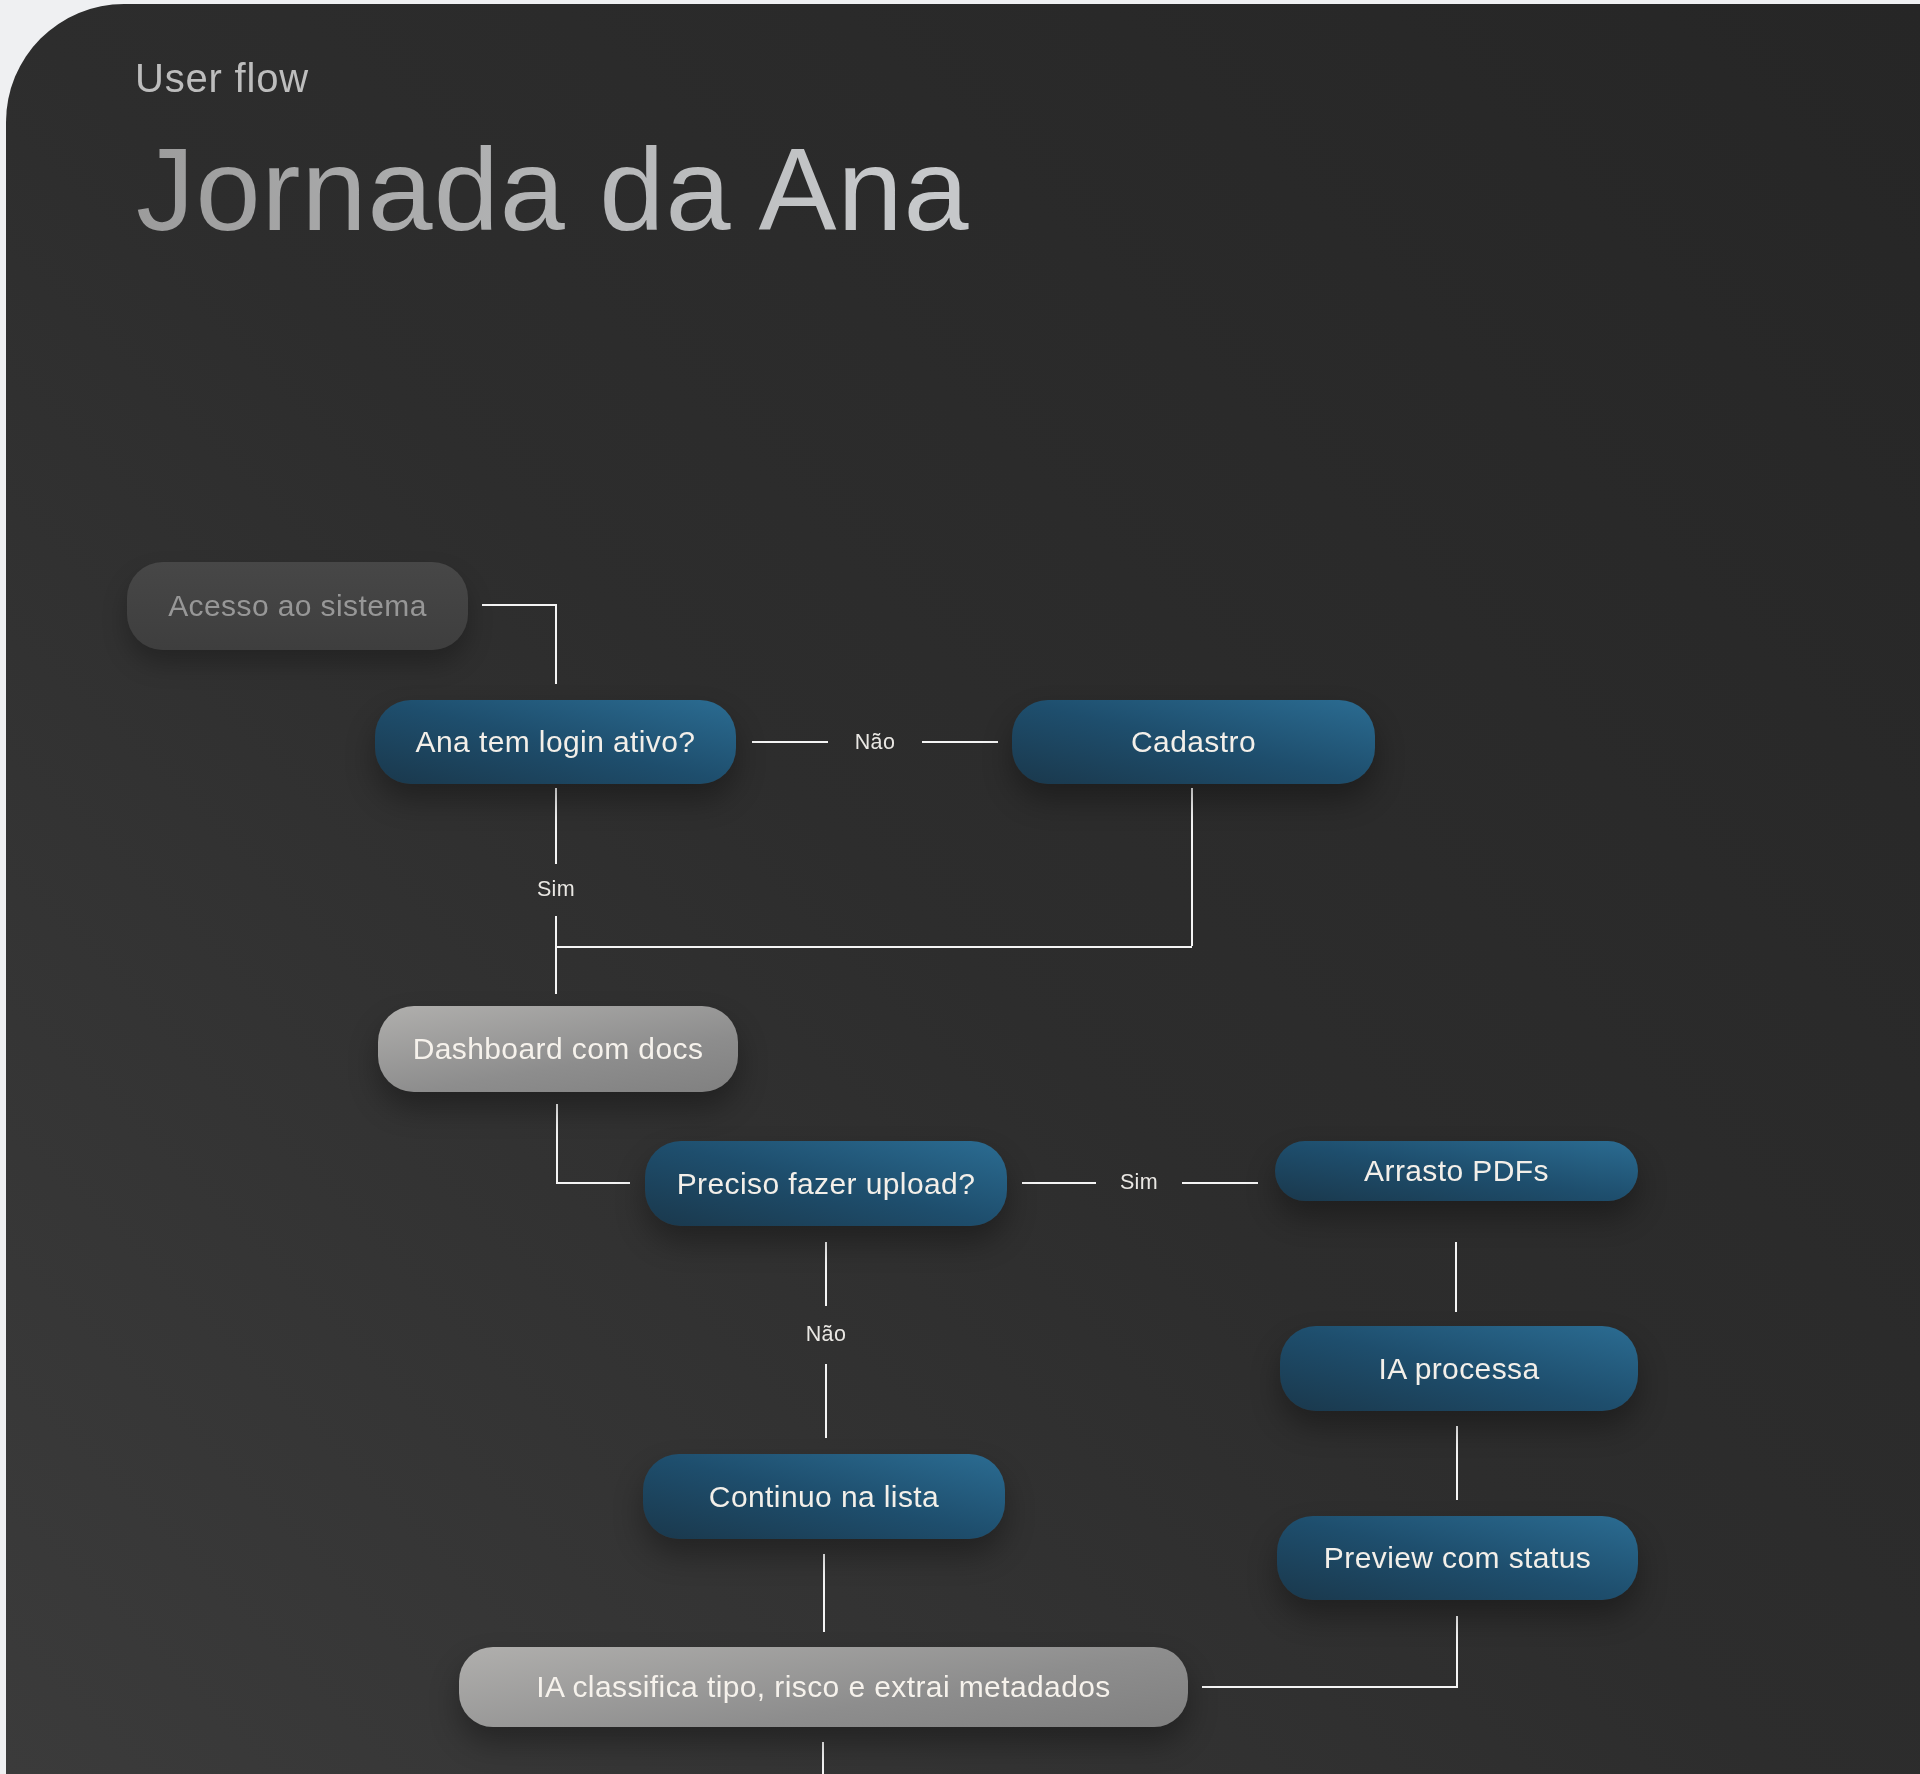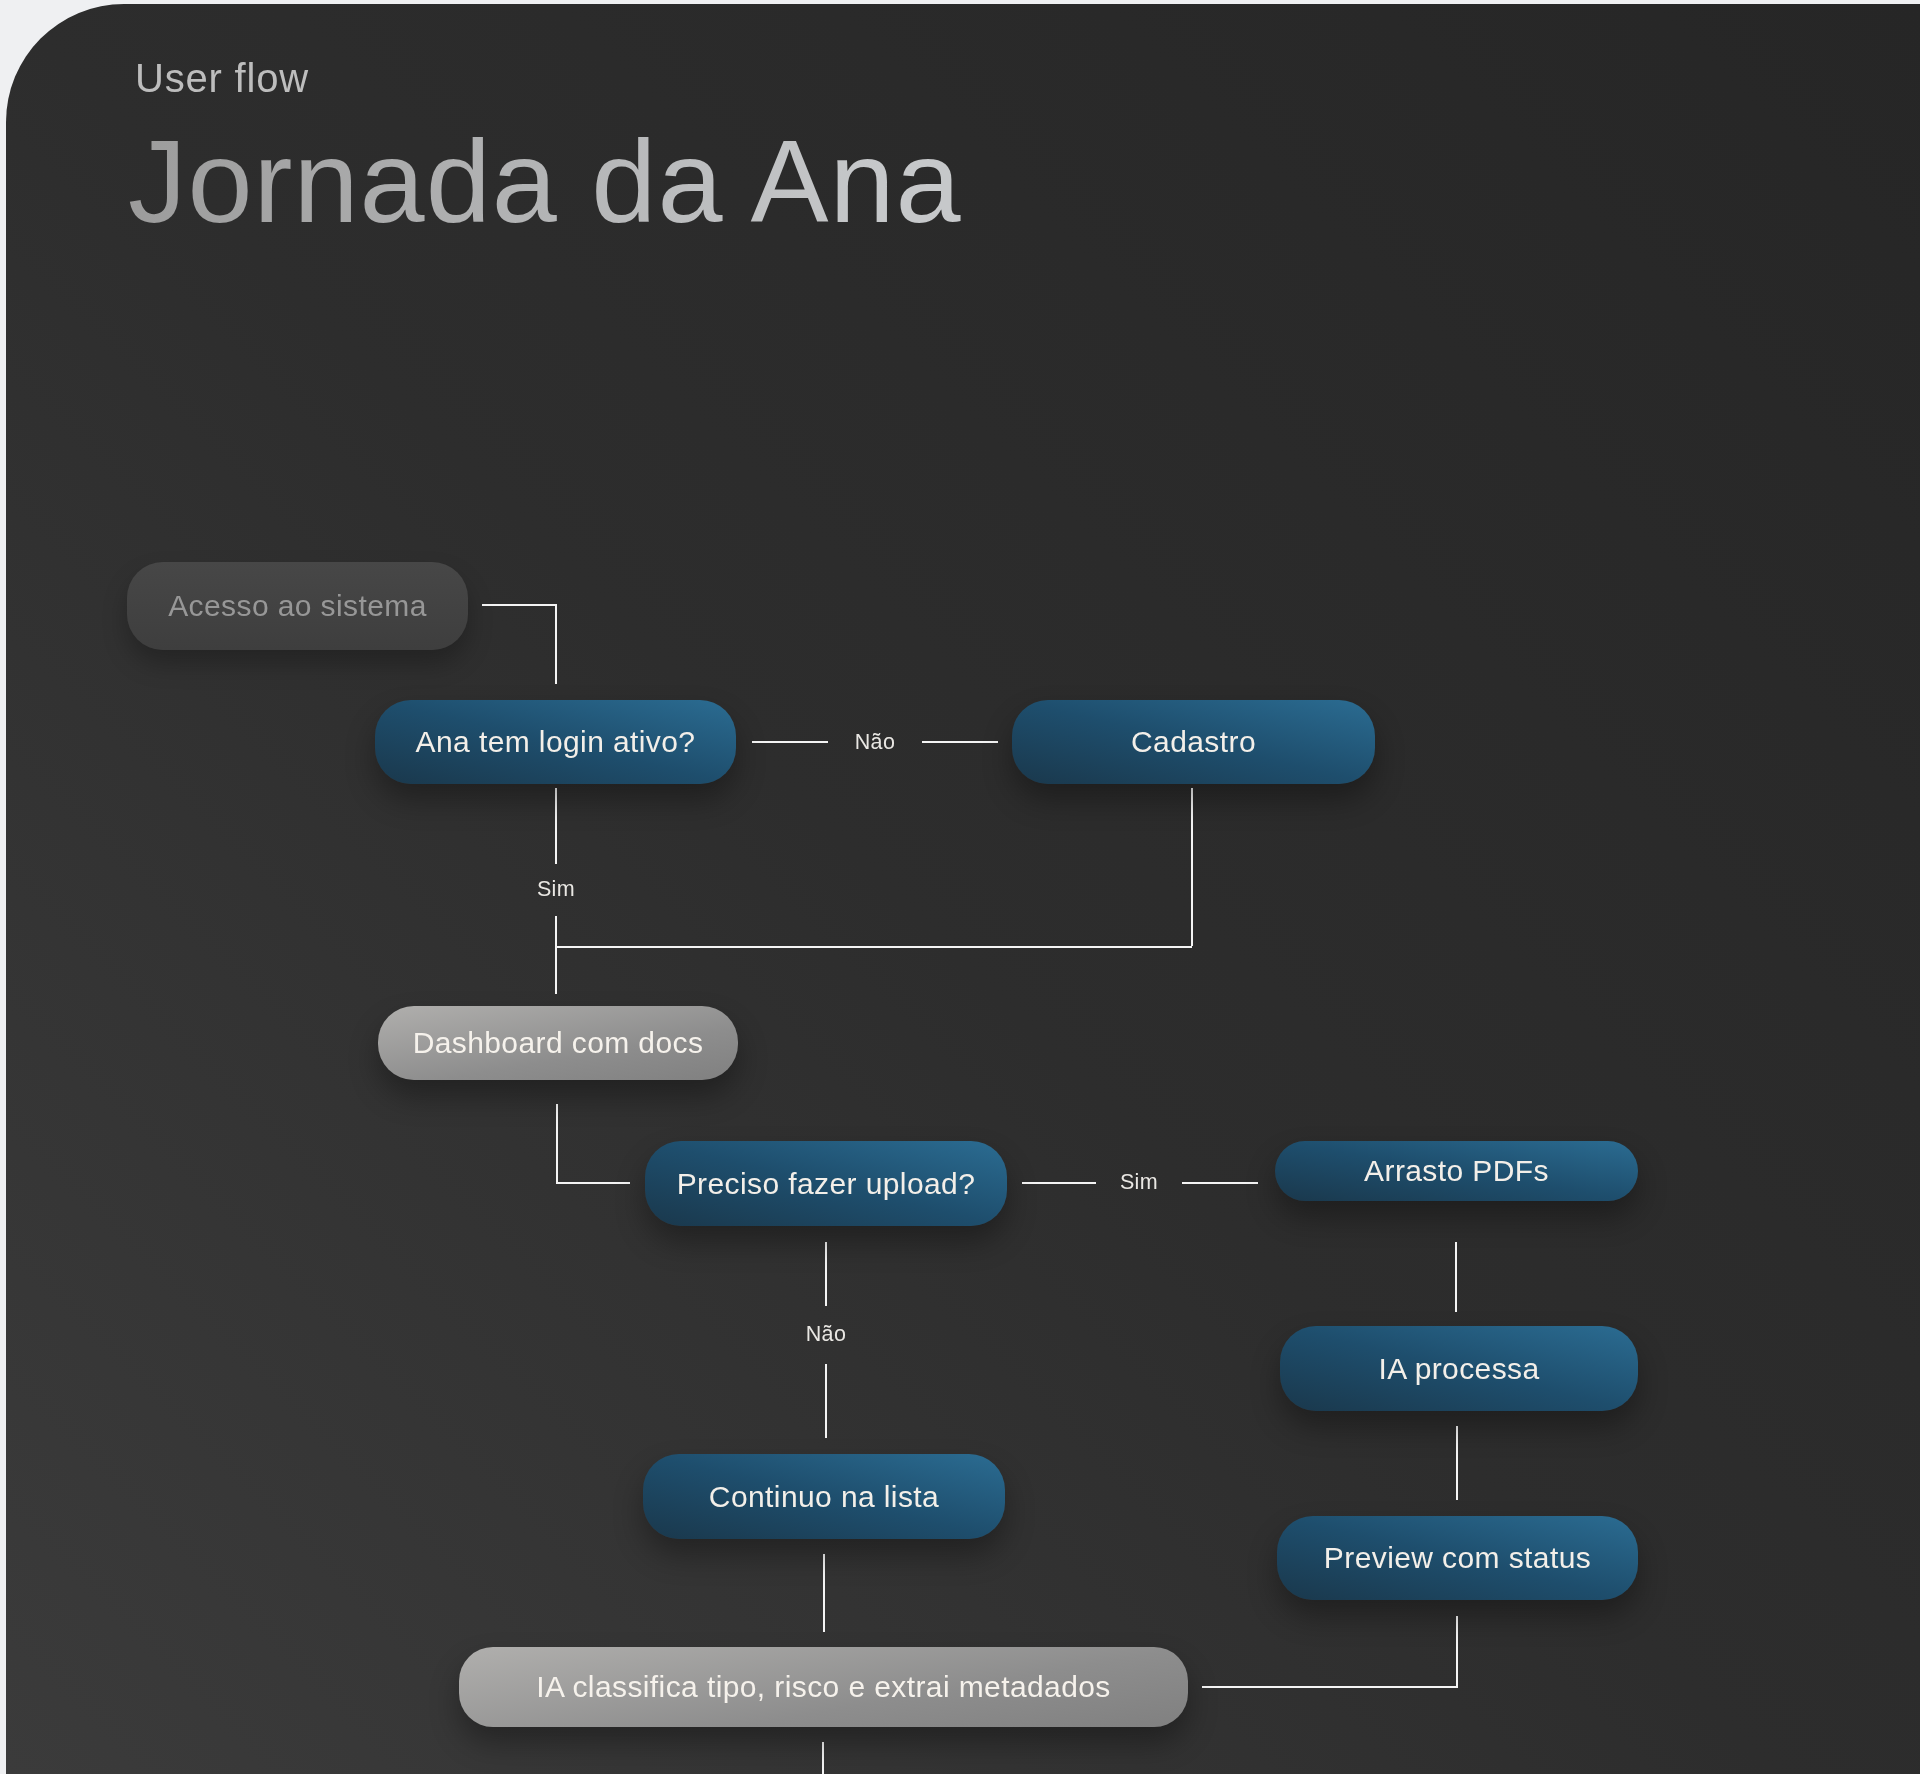--- a/index.html
+++ b/index.html
@@ -16,21 +16,21 @@
     background:linear-gradient(45deg,#3b3b3b 0%,#2d2d2d 48%,#262626 100%);
     border-top-left-radius:118px;
   }
   .stage{position:absolute;inset:0;}
   
   .eyebrow{
     position:absolute;left:129px;top:52px;
     font-size:40px;color:#bdbdbd;letter-spacing:0.8px;font-weight:400;
   }
   .title{
-    position:absolute;left:122px;top:110px;margin:0;
+    position:absolute;left:122px;top:110px;margin:8px;
     font-size:117px;font-weight:400;letter-spacing:1px;
     background:linear-gradient(90deg,#9c9c9c 0%,#c6c8ca 90%);
     -webkit-background-clip:text;background-clip:text;
     -webkit-text-fill-color:transparent;color:#ababab;
   }
   .desc{
     position:absolute;left:129px;top:283px;width:1700px;
     font-size:30.5px;line-height:49px;letter-spacing:0.6px;
     color:#999999;white-space:pre-line;
   }
@@ -52,21 +52,21 @@
     color:#f6f2ec;
   }
   .node.muted{
     background:linear-gradient(180deg,#474747 0%,#3e3e3e 100%);
     color:#979797;
     box-shadow:0 14px 24px rgba(0,0,0,0.25);
   }
   #n-acesso       {left:127px; top:562px; width:341px; height:88px;}
   #n-ana          {left:375px; top:700px; width:361px; height:84px;}
   #n-cadastro     {left:1012px;top:700px; width:363px; height:84px;}
-  #n-dashboard    {left:378px; top:1006px;width:360px; height:74px;text-align:center;}
+  #n-dashboard    {left:378px; top:1006px;width:360px; height:86px;text-align:center;}
   #n-preciso      {left:645px; top:1141px;width:362px; height:85px;}
   #n-arrasto      {left:1275px;top:1141px;width:363px; height:60px;}
   #n-iaprocessa   {left:1280px;top:1326px;width:358px; height:85px;}
   #n-continuo     {left:643px; top:1454px;width:362px; height:85px;}
   #n-preview      {left:1277px;top:1516px;width:361px; height:84px;}
   #n-iaclassifica {left:459px; top:1647px;width:729px; height:80px;border-radius:34px;}
   
   svg.wires{position:absolute;inset:0;}
   svg.wires path{stroke:#f4f4f4;stroke-width:2;fill:none;}
   .elabel{

